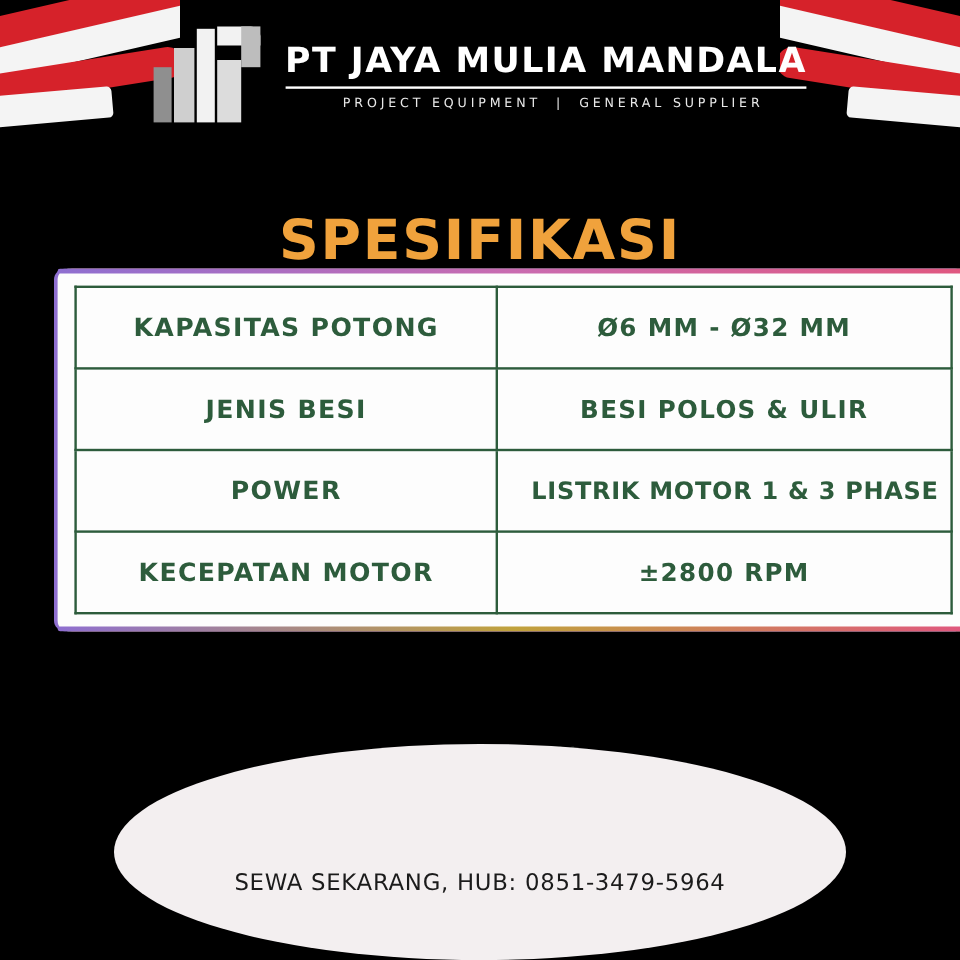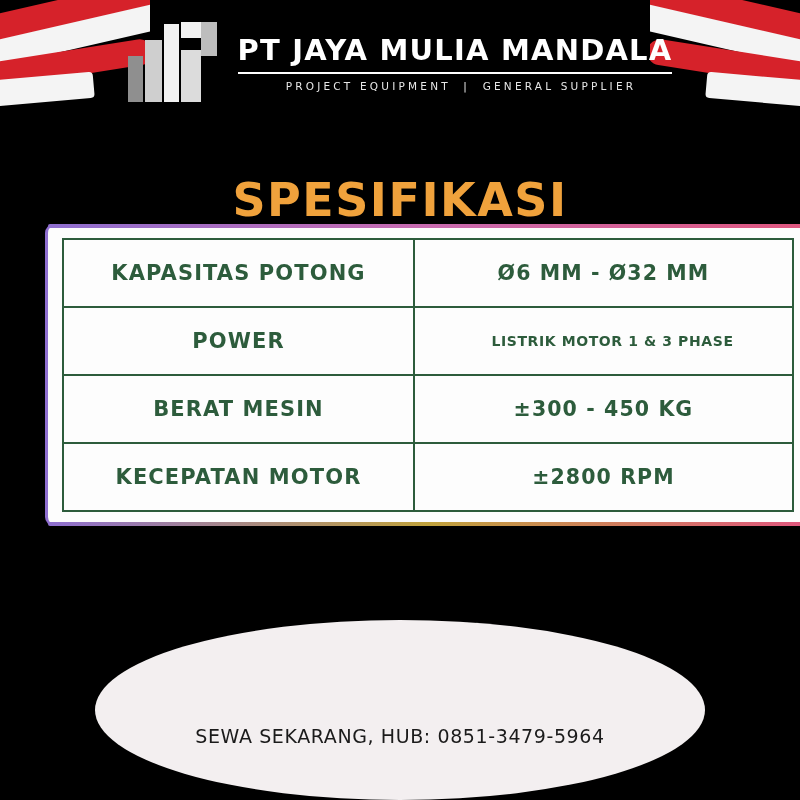--- a/index.html
+++ b/index.html
@@ -170,21 +170,21 @@
     vertical-align: middle;
     color: #2d5c3c;
     font-size: 21px;
     font-weight: bold;
     letter-spacing: 1.1px;
     font-family: "DejaVu Sans", sans-serif;
     padding: 0 6px;
   }
   table.spec-table td.label { width: 48%; }
   table.spec-table td.value { width: 52%; font-size: 20.5px; margin-left: 46px; }
-  table.spec-table td.value.small { font-size: 14px; letter-spacing: 0.6px; padding-left: 24px; }
+  table.spec-table td.value.small { font-size: 20px; letter-spacing: 0.6px; padding-left: 24px; }
 
   .watermark {
     position: absolute;
     left: 50%;
     top: 395px;
     transform: translateX(-50%);
     color: rgba(120,140,125,0.20);
     font-size: 17px;
     letter-spacing: 2px;
     pointer-events: none;
@@ -254,28 +254,28 @@
 
 <div class="spec-card">
   <div class="watermark">JAYA MULIA</div>
   <table class="spec-table">
     <tbody>
       <tr>
         <td class="label">KAPASITAS  POTONG</td>
         <td class="value">Ø6 MM - Ø32 MM</td>
       </tr>
       <tr>
+        <td class="label">JENIS BESI</td>
+        <td class="value">BESI POLOS &amp; ULIR</td>
+      </tr>
+      <tr>
         <td class="label">POWER</td>
         <td class="value small">LISTRIK MOTOR 1 &amp; 3 PHASE</td>
       </tr>
       <tr>
-        <td class="label">BERAT MESIN</td>
-        <td class="value">±300 - 450 KG</td>
-      </tr>
-      <tr>
         <td class="label">KECEPATAN MOTOR</td>
         <td class="value">±2800 RPM</td>
       </tr>
     </tbody>
   </table>
 </div>
 
 <div class="bottom-oval"></div>
 <div class="contact-bar">SEWA SEKARANG, HUB: 0851-3479-5964</div>
 

